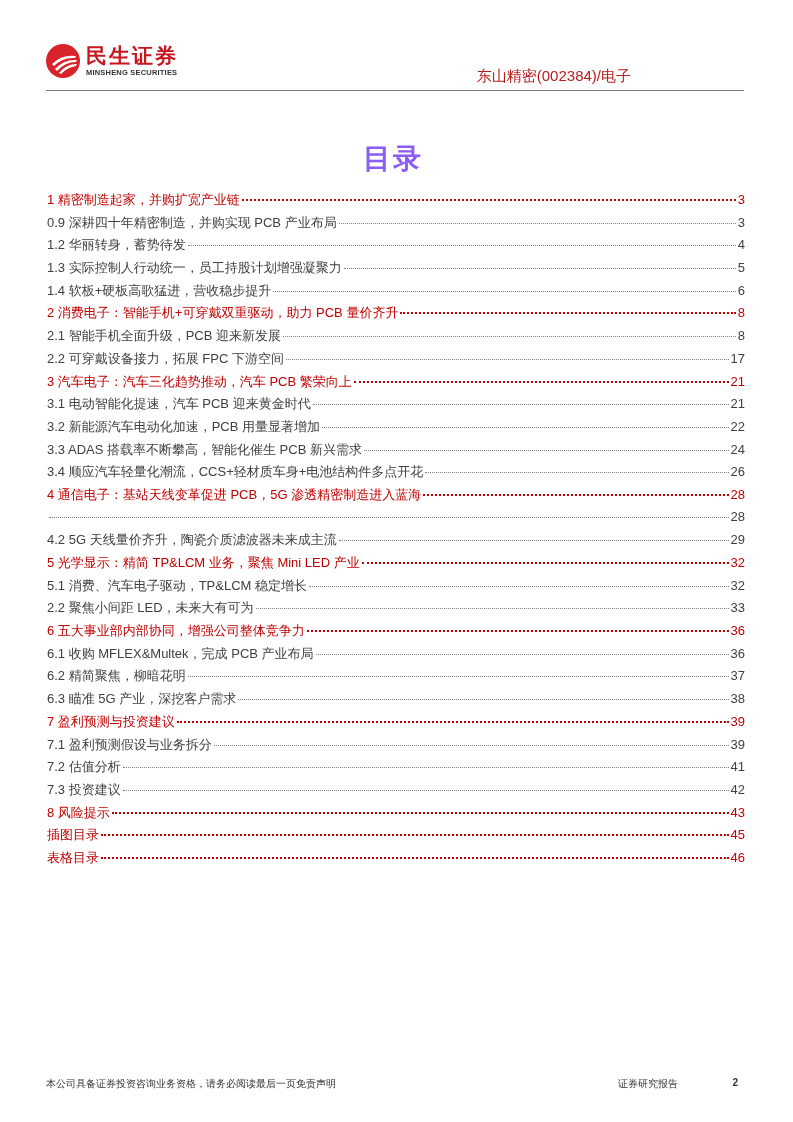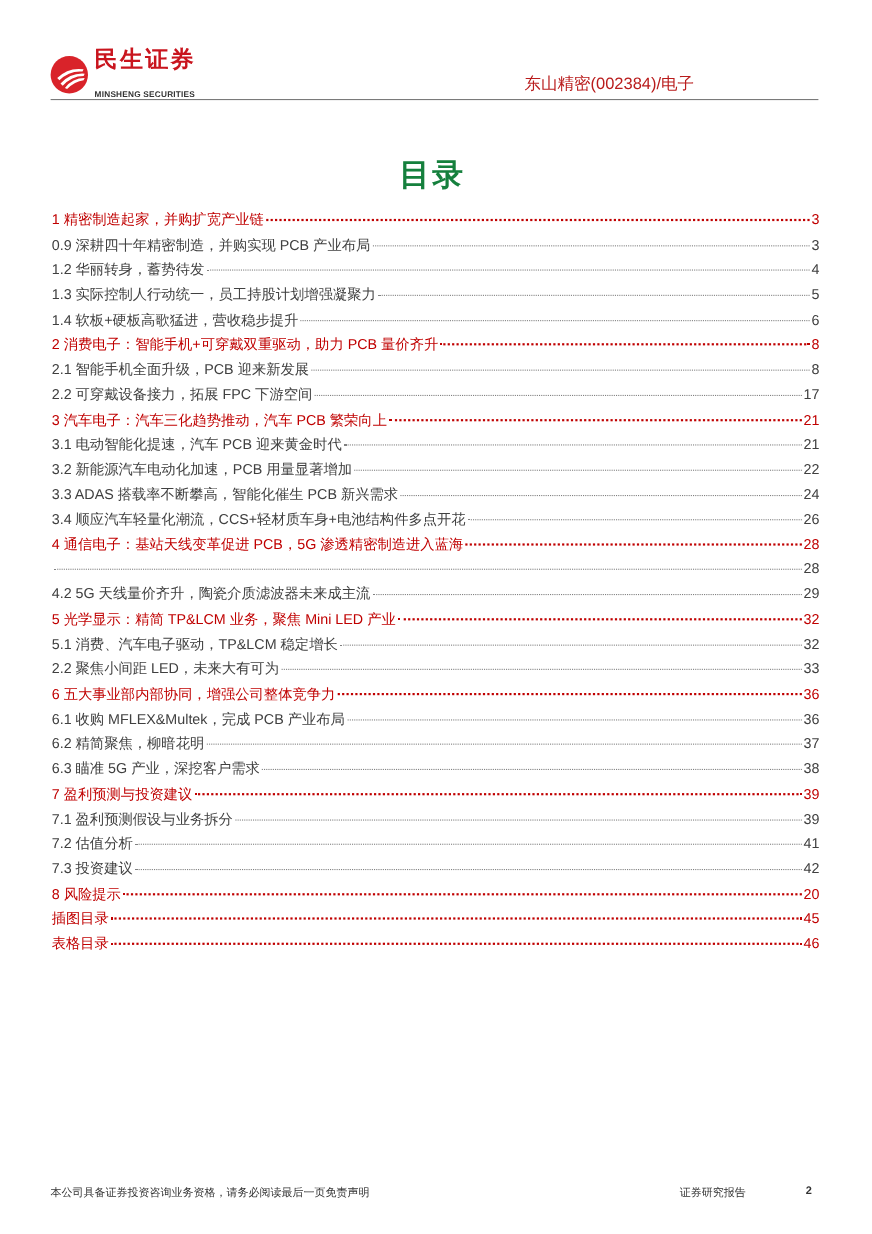--- a/index.html
+++ b/index.html
@@ -3,25 +3,25 @@
   <meta charset="utf-8">
   <style>
     html, body { margin: 0; padding: 0; background: #ffffff; }
     body { width: 793px; height: 1122px; position: relative; overflow: hidden; font-family: "Liberation Sans", "DejaVu Sans", sans-serif; color: #404040; }
     .header { position: absolute; left: 0; top: 0; width: 680px; height: 95px; }
     .logo { position: absolute; left: 46px; top: 44px; display: flex; align-items: center; }
     .logo-mark { width: 34px; height: 34px; border-radius: 50%; background: #d9232a; position: relative; overflow: hidden; }
     .logo-mark svg { position: absolute; left: 0; top: 0; }
     .logo-text { margin-left: 6px; display: flex; flex-direction: column; }
     .logo-cn { font-size: 21px; font-weight: bold; color: #c9151e; letter-spacing: 2px; line-height: 22px; }
-    .logo-en { font-size: 7.5px; font-weight: bold; color: #333; letter-spacing: 0.2px; line-height: 10px; margin-top: 15px; }
+    .logo-en { font-size: 7.5px; font-weight: bold; color: #333; letter-spacing: 0.2px; line-height: 10px; margin-top: 1px; }
     .header-right { position: absolute; right: 49px; top: 67px; font-size: 15px; color: #b91c1c; }
     .header-rule { position: absolute; left: 46px; top: 90px; width: 698px; height: 1px; background: #7a7a7a; }
 
-    .title { position: absolute; left: 0; top: 140px; width: 786px; text-align: center; font-size: 28px; font-weight: bold; color: #15803d; letter-spacing: 2px; }
+    .title { position: absolute; left: 0; top: 140px; width: 786px; text-align: center; font-size: 28px; font-weight: bold; color: #8b5cf6; letter-spacing: 2px; }
 
     .toc { position: absolute; left: 47px; top: 191px; width: 698px; }
     .toc-row { display: flex; align-items: baseline; height: 22.7px; font-size: 13px; white-space: nowrap; }
     .toc-row .label { flex: 0 0 auto; }
     .toc-row .dots { flex: 1 1 auto; border-bottom: 1px dotted #808080; margin: 0 2px; position: relative; top: -3px; }
     .toc-row .page { flex: 0 0 auto; text-align: right; }
     .toc-row.l1 { color: #c00000; font-weight: normal; }
     .toc-row.l1 .dots { border-bottom: 2px dotted #c00000; }
     .toc-row.l2 { color: #404040; }
 
@@ -184,21 +184,21 @@
       <span class="page">41</span>
     </div>
   <div class="toc-row l2">
       <span class="label">7.3  投资建议</span>
       <span class="dots"></span>
       <span class="page">42</span>
     </div>
   <div class="toc-row l1">
       <span class="label">8  风险提示</span>
       <span class="dots"></span>
-      <span class="page">20</span>
+      <span class="page">43</span>
     </div>
   <div class="toc-row l1">
       <span class="label">插图目录</span>
       <span class="dots"></span>
       <span class="page">45</span>
     </div>
   <div class="toc-row l1">
       <span class="label">表格目录</span>
       <span class="dots"></span>
       <span class="page">46</span>

